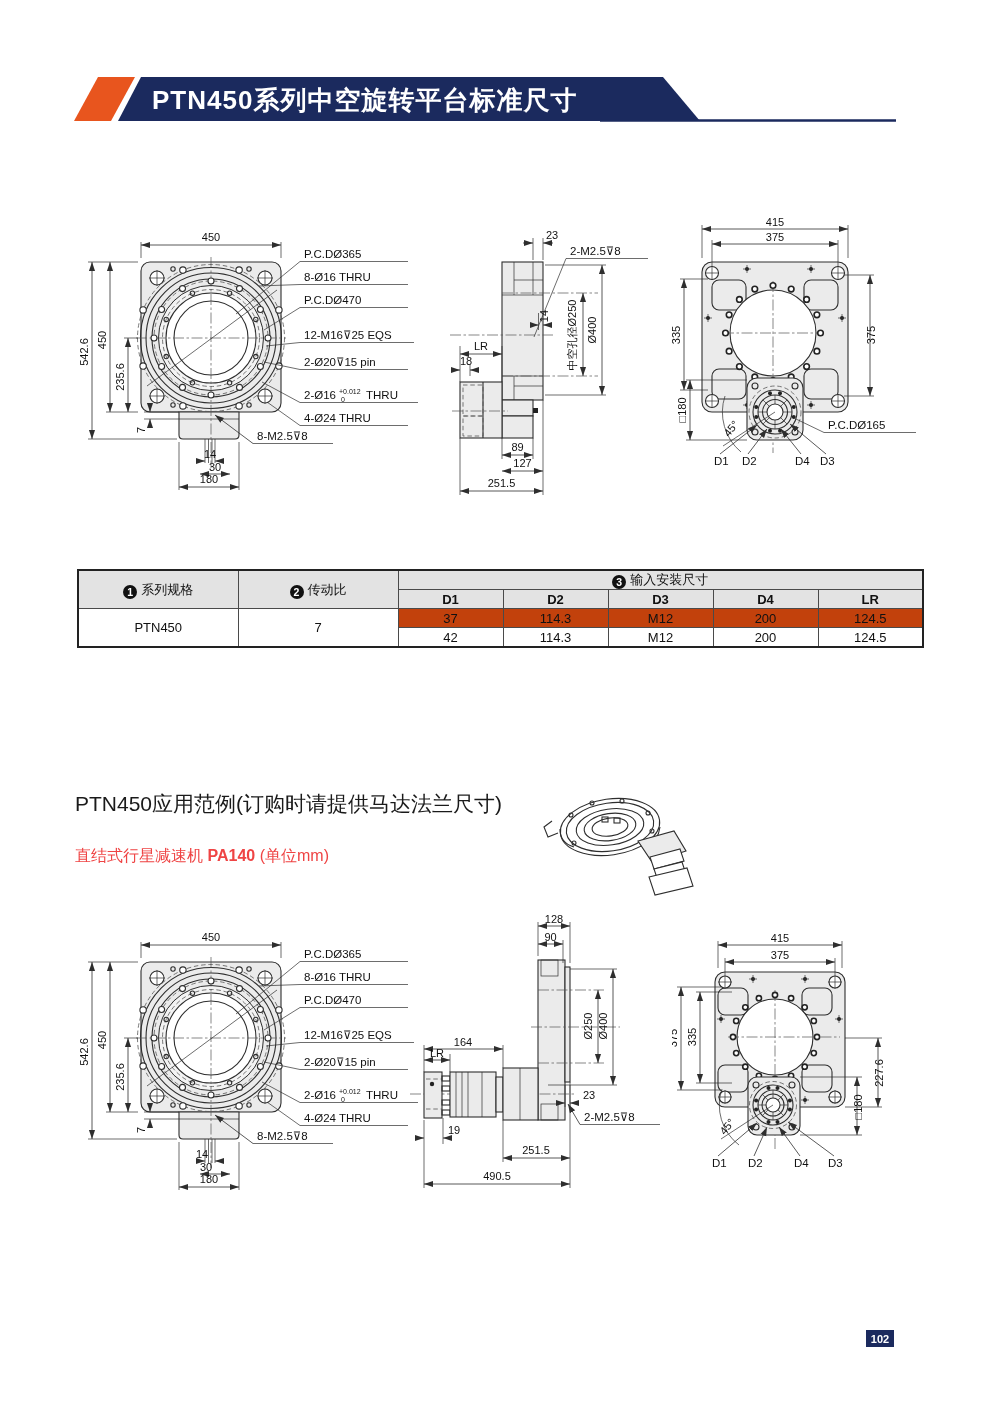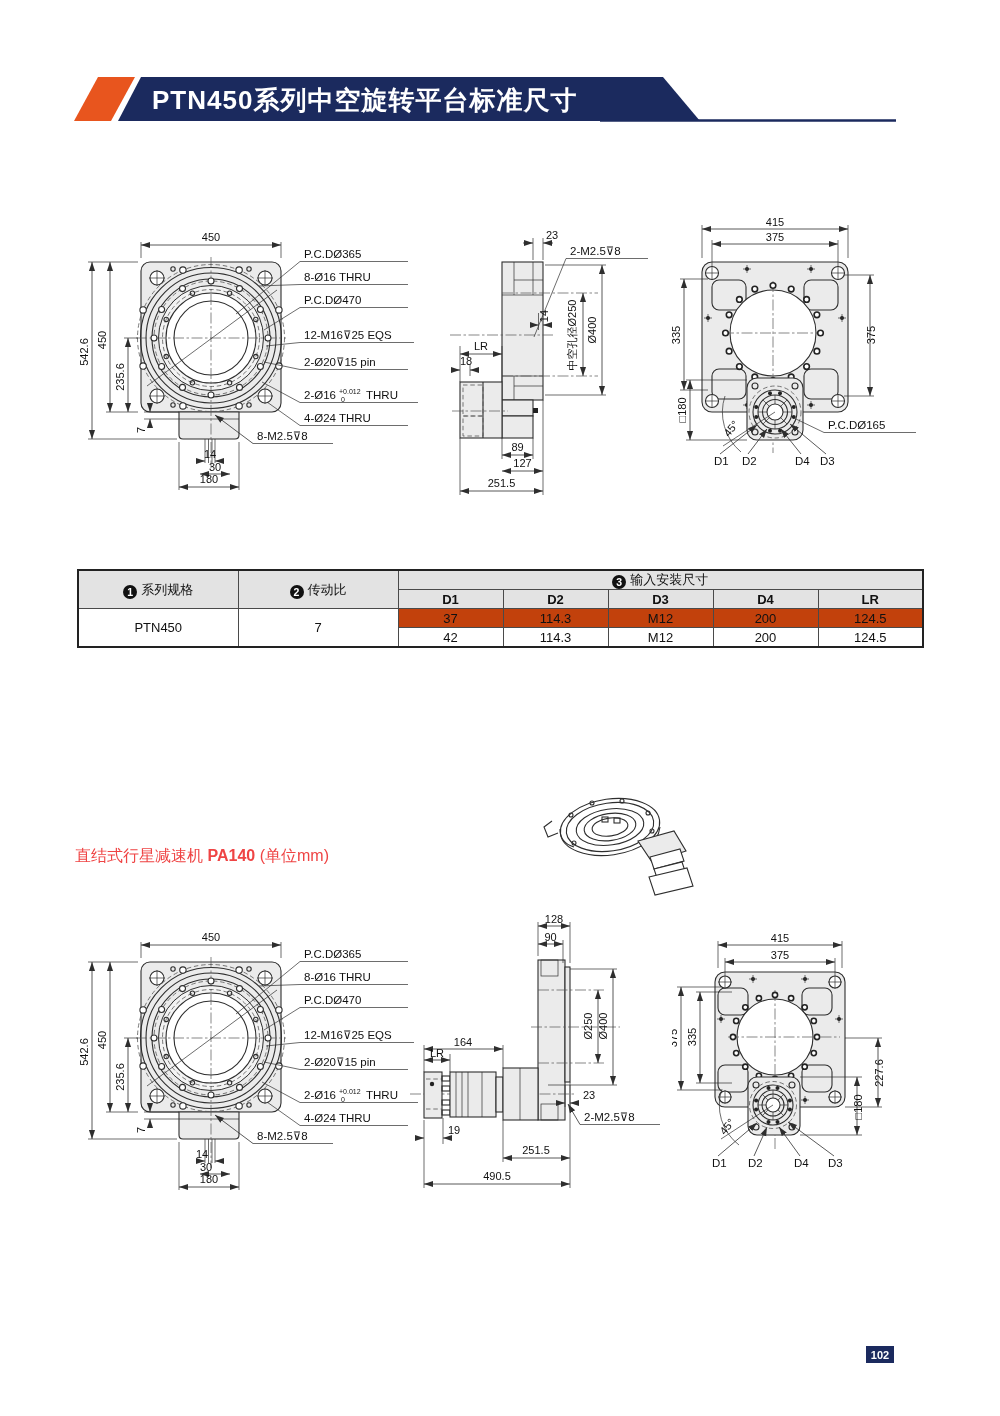--- a/index.html
+++ b/index.html
@@ -31,21 +31,21 @@
   td.hd{background:#e3e3e3;}
   td.bold{font-weight:bold;}
   td.shade{background:#c2410c;}
   .numcirc{display:inline-block;width:14px;height:14px;border-radius:50%;background:#111;
            color:#fff;font-size:10.5px;line-height:14px;text-align:center;margin-right:4px;
            vertical-align:-2px;font-weight:bold;}
   .sec-title{font:21px "Liberation Sans",sans-serif;color:#1a1a1a;}
   .sec-sub{font:16px "Liberation Sans",sans-serif;color:#ef4444;}
   .sec-sub b{font-weight:bold;}
   .pagenum{background:#1b2a5e;color:#fff;font:bold 11px "Liberation Sans",sans-serif;
-           width:28px;height:17px;display:flex;align-items:center;justify-content:center;margin-top:16px;}
+           width:28px;height:17px;display:flex;align-items:center;justify-content:center;}
 </style>
 </head>
 <body>
 
 <div class="page">
 
   <svg class="abs" style="left:0;top:0" width="1000" height="140">
     <defs>
       <marker id="ar" viewBox="0 0 10 10" refX="10" refY="5" markerWidth="9" markerHeight="9" orient="auto-start-reverse" markerUnits="userSpaceOnUse">
         <path d="M0,1.6 L10,5 L0,8.4 Z" fill="#2e2e2e"></path>
@@ -421,20 +421,21 @@
         <td>42</td>
         <td>114.3</td>
         <td>M12</td>
         <td>200</td>
         <td>124.5</td>
       </tr>
     </tbody>
       </table>
   </div>
 
+  <div class="abs sec-title" style="left:75px;top:790px">PTN450应用范例(订购时请提供马达法兰尺寸)</div>
   <div class="abs sec-sub" style="left:75px;top:846px">
     <span>直结式行星减速机</span>
     <b>PA140</b>
     <span>(单位mm)</span>
   </div>
 
   <svg class="abs" style="left:522px;top:765px" width="185" height="135">
     <g>
       <ellipse cx="88" cy="62" rx="50" ry="28" transform="rotate(-8 88 62)" class="filw"></ellipse>
       <ellipse cx="88" cy="62" rx="44" ry="24" transform="rotate(-8 88 62)" class="ln"></ellipse>

